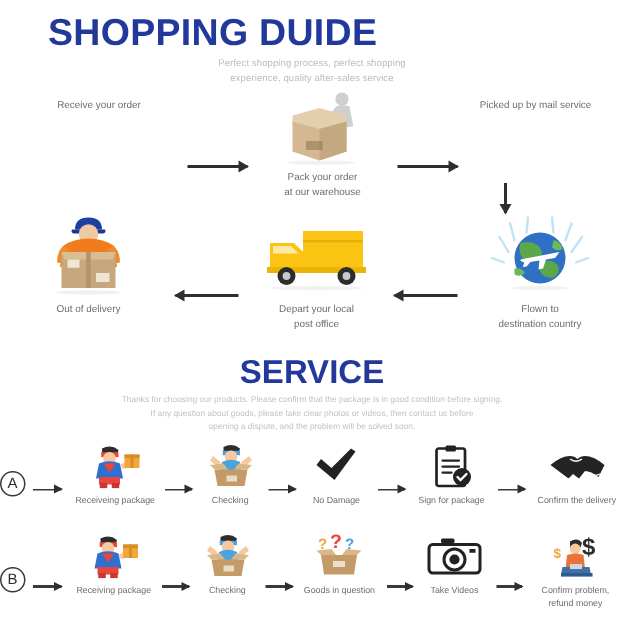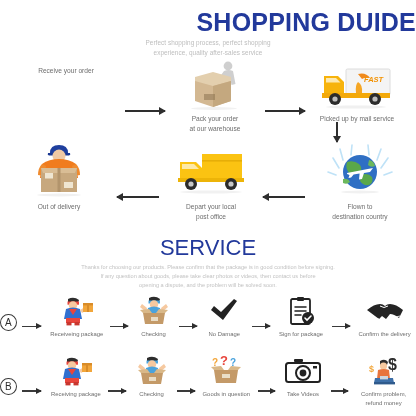--- a/index.html
+++ b/index.html
@@ -6,38 +6,39 @@
   html, body {
     width: 416px; height: 416px;
     background: #ffffff;
     font-family: "Liberation Sans", sans-serif;
     overflow: hidden;
   }
   .page { position: relative; width: 416px; height: 416px; background: #fff; }
 
   
   .main-title {
-    text-align: right;
+    text-align: left;
     color: #22399b;
     font-weight: bold;
     font-size: 25px;
     letter-spacing: 0.2px;
     line-height: 1;
+    padding-left: 32px;
   }
   .sub-text {
     text-align: center;
     color: #bdbdbd;
     font-size: 6.4px;
     line-height: 1.55;
     letter-spacing: 0.05px;
   }
   .service-title {
     text-align: center;
     color: #22399b;
-    font-weight: normal;
+    font-weight: bold;
     font-size: 22px;
     line-height: 1;
   }
   .service-text {
     text-align: center;
     color: #c2c2c2;
     font-size: 5.6px;
     line-height: 1.62;
   }
 
@@ -142,36 +143,20 @@
           <ellipse cx="34" cy="48.5" rx="23" ry="1.4" fill="#f1f1f1"></ellipse>
         </svg>
       </div>
       <div class="caption">Pack your order
 at our warehouse</div>
     </div>
 
     <div class="arrow-r" style="width:40px;margin-top:26px;"></div>
 
     <div class="node" style="width:104px;">
-      <div class="art" style="height:48px;">
-        <svg width="78" height="50" viewBox="0 0 78 50">
-          <rect x="28" y="9" width="44" height="26" rx="1.5" fill="#f4f4f4" stroke="#dcdcdc" stroke-width="1"></rect>
-          <path d="M6 16 l14 0 6 6 0 13 -20 0 z" fill="#f7b30c"></path>
-          <path d="M8 18 l10 0 4.5 4.5 -14.5 0 z" fill="#fde9b0"></path>
-          <rect x="4" y="33" width="68" height="5" fill="#f3a90a"></rect>
-          <path d="M40 14 q8 -2 12 4 q-5 -1 -8 1 z" fill="#f08a1c"></path>
-          <text x="46" y="22" font-family="Liberation Sans, sans-serif" font-size="7.5" font-style="italic" font-weight="bold" fill="#f29100">FAST</text>
-          <path d="M40 22 q5 3 4 11 l-6 0 q-1 -8 2 -11 z" fill="#f5a623"></path>
-          <circle cx="17" cy="39" r="6" fill="#2b2b2b"></circle>
-            <circle cx="17" cy="39" r="2.6" fill="#bdbdbd"></circle>
-          <circle cx="57" cy="39" r="6" fill="#2b2b2b"></circle>
-            <circle cx="57" cy="39" r="2.6" fill="#bdbdbd"></circle>
-          <ellipse cx="38" cy="47" rx="30" ry="1.6" fill="#f0f0f0"></ellipse>
-        </svg>
-      </div>
       <div class="caption">Picked up by mail service</div>
     </div>
   </div>
 
   <div id="down-arrow-wrap">
     <div class="arrow-down" style="left:336px; top:2px; height:20px;"></div>
   </div>
 
   <div id="row2" class="row">
 

